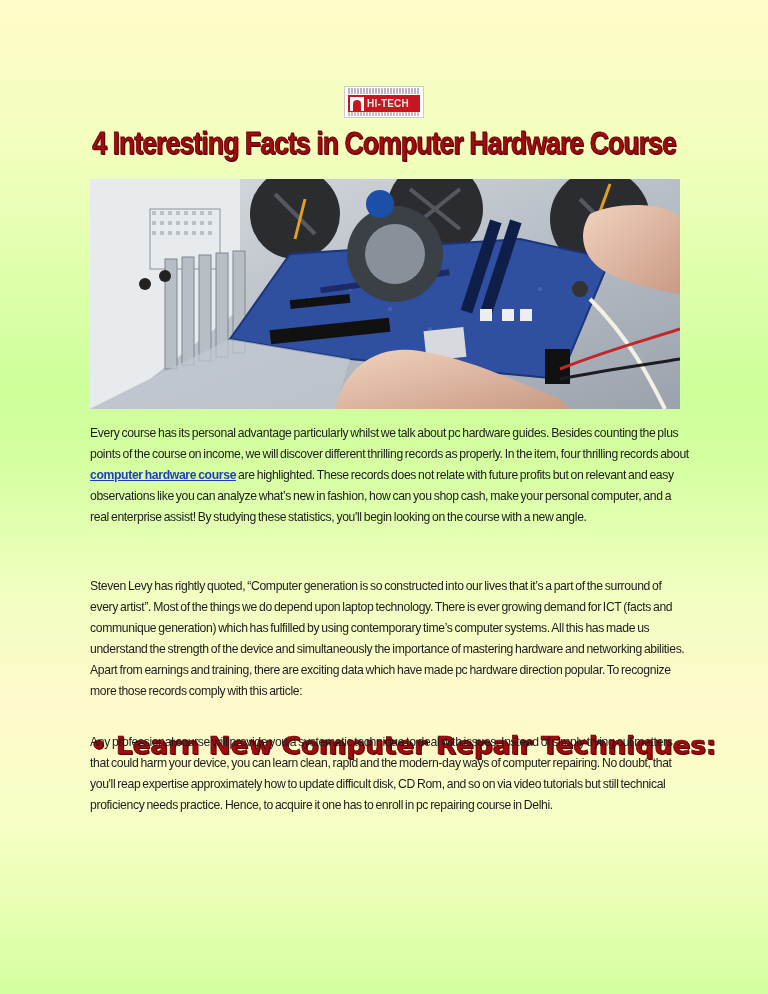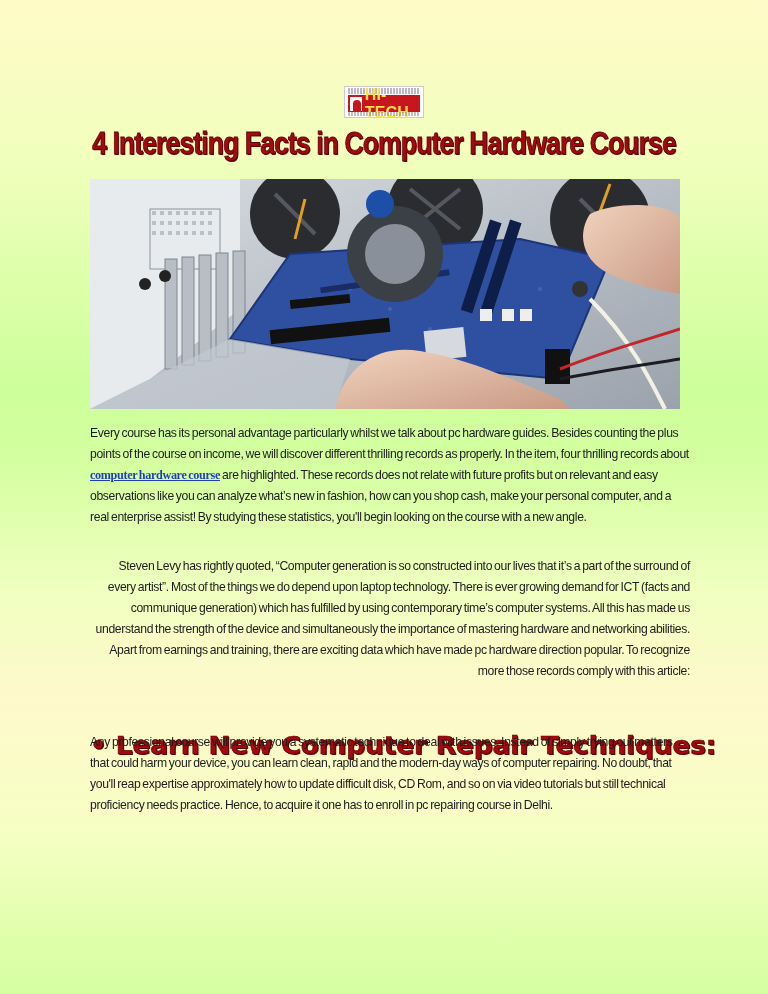--- a/index.html
+++ b/index.html
@@ -20,21 +20,21 @@
     position: absolute; left: 3px; right: 3px; top: 8px; height: 17px;
     background: #c8161e; display: flex; align-items: center;
   }
   .logo .arch {
     width: 14px; height: 14px; margin: 0 3px 0 2px; background: #fff; position: relative;
   }
   .logo .arch::after {
     content: ""; position: absolute; left: 3px; top: 3px; width: 8px; height: 11px;
     background: #c8161e; border-radius: 4px 4px 0 0;
   }
-  .logo .brand { color: #fde047; font-weight: bold; font-size: 16px; letter-spacing: .2px; }
+  .logo .brand { color: #e5e5e5; font-weight: bold; font-size: 10px; letter-spacing: .2px; }
   .logo .tiny2 { position: absolute; left: 3px; right: 3px; bottom: 1px; height: 4px;
     background: repeating-linear-gradient(90deg,#8a6a6a 0 2px,#fff 2px 3px); opacity: .45; }
 
   .title {
     position: absolute; left: 0; right: 0; top: 126px; text-align: center;
     font-family: "Liberation Sans", sans-serif; font-weight: bold;
     font-size: 31px; letter-spacing: -1.1px; color: #a30a0f;
     transform: scaleX(0.86); transform-origin: center;
     -webkit-text-stroke: 0.8px #5c0306;
     text-shadow: 1px 1px 0 #6b0508;
@@ -44,23 +44,23 @@
   .photo {
     position: absolute; left: 90px; top: 179px; width: 590px; height: 230px; overflow: hidden;
     background: #a9afb7;
   }
 
   .body-text {
     position: absolute; left: 90px; width: 600px;
     font-family: "Liberation Sans", sans-serif; font-size: 12.2px; line-height: 21.1px;
     letter-spacing: -0.35px; word-spacing: -1px; color: #1c1c1c;
   }
-  .body-text a { color: #1f3fbf; font-weight: bold; text-decoration: underline; font-family: Liberation Serif, serif; }
+  .body-text a { color: #1f3fbf; font-weight: bold; text-decoration: underline; }
   #p1 { top: 423px; }
-  #p2 { top: 556px; text-align: right; }
+  #p2 { top: 576px; }
   #p3 { top: 732px; }
 
   .section-heading {
     position: absolute; left: 90px; top: 730px; white-space: nowrap;
     font-family: "DejaVu Sans", sans-serif; font-weight: bold; font-size: 25.5px;
     color: #a30a0f; -webkit-text-stroke: 0.7px #5c0306; text-shadow: 1px 1px 0 #6b0508;
     transform: scaleX(1.04); transform-origin: left;
     letter-spacing: -0.2px;
   }
 </style>

